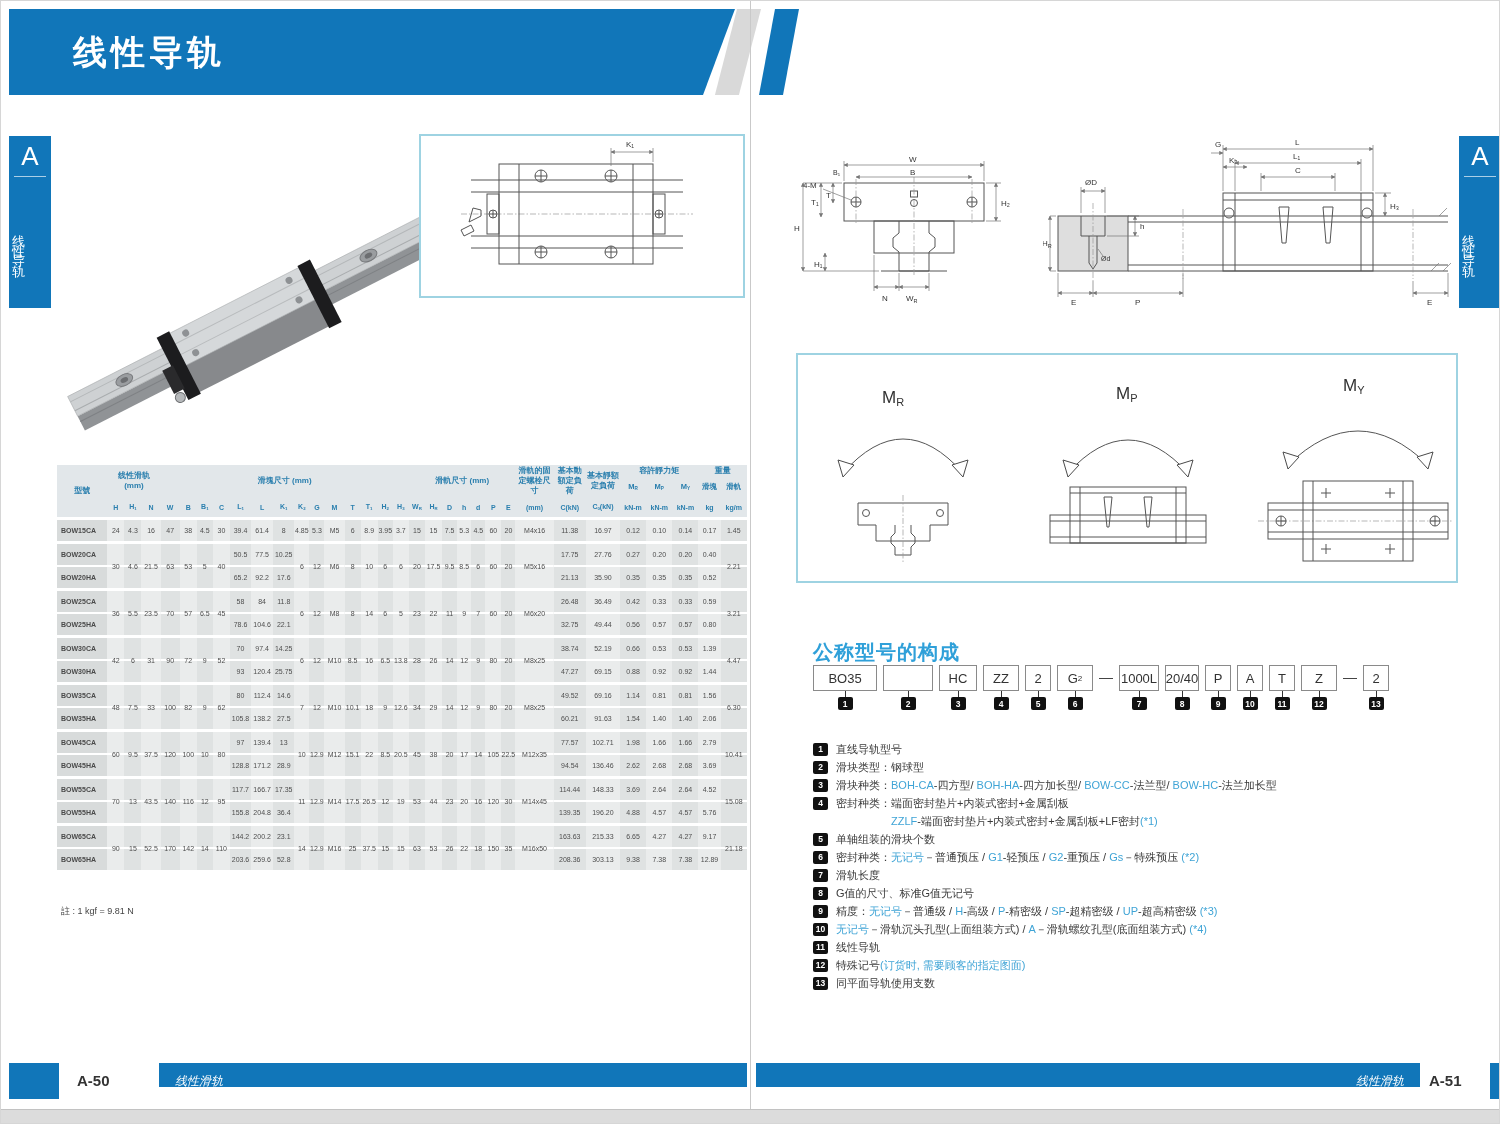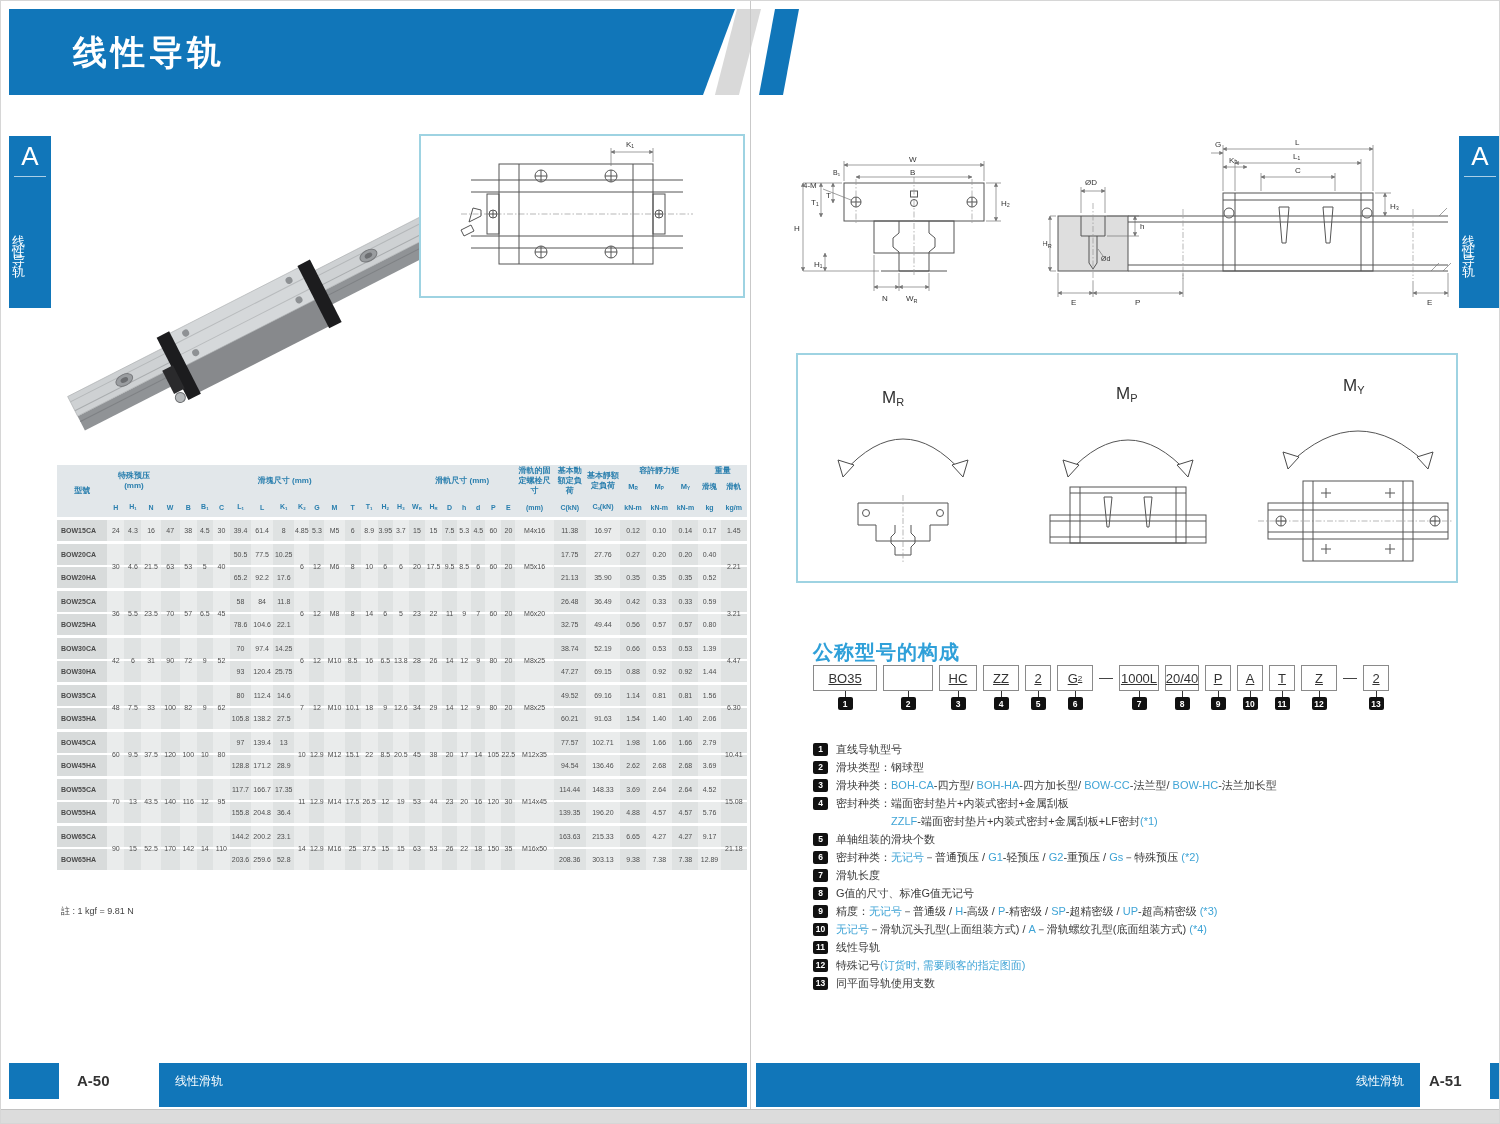--- a/index.html
+++ b/index.html
@@ -37,32 +37,32 @@
   #spec-table tr.gt td{border-top:3px solid #fff;}
   .cm{background:#d8dbdb;text-align:left !important;padding-left:4px !important;font-weight:bold;color:#4a4a4a;}
   .ca{background:#eaecec;} .cb{background:#dfe2e2;}
   .mg{background-image:linear-gradient(#fff,#fff);background-size:100% 2px;background-position:center;background-repeat:no-repeat;}
   #note{left:60px;top:904px;font-size:9px;color:#444;}
   
   #mc-title{left:812px;top:638px;font-size:20px;color:#2fa0d9;font-weight:bold;letter-spacing:1px;}
   #mc-row{left:812px;top:664px;display:flex;align-items:flex-start;}
   .mc-unit{display:flex;flex-direction:column;align-items:center;margin-right:6px;}
   .mc-box{height:26px;border:1px solid #8a8a8a;background:#fff;color:#333;font-size:13px;
-          display:flex;align-items:center;justify-content:center;box-sizing:border-box;text-decoration:underline;}
+          display:flex;align-items:center;justify-content:center;box-sizing:border-box;}
   .mc-stem{width:1px;height:6px;background:#333;}
   .mc-chip{min-width:13px;height:13px;padding:0 1px;background:#111;color:#fff;font-size:8.5px;font-weight:bold;
            display:flex;align-items:center;justify-content:center;border-radius:2px;}
   .mc-dash{width:14px;height:1px;background:#444;margin:13px 6px 0 0;}
   #mc-list{left:812px;top:742px;width:668px;font-size:11px;color:#3a3a3a;}
   .li{display:flex;margin-bottom:4.5px;line-height:13.5px;}
   .li .mc-chip{margin-right:8px;flex:none;margin-top:0px;}
   .li.cont{padding-left:78px;}
   .seg-b{color:#3fa4d6;}
   
-  .foot-bar{top:1062px;height:44px;background:#1176b9;color:#fff;font-size:12px;line-height:36px;}
+  .foot-bar{top:1062px;height:24px;background:#1176b9;color:#fff;font-size:12px;line-height:36px;font-style:italic;}
   #foot-sq-l{left:8px;top:1062px;width:50px;height:36px;background:#1176b9;}
   #foot-no-l{left:76px;top:1062px;font-size:15px;font-weight:bold;color:#333;line-height:36px;}
   #foot-bar-l{left:158px;width:588px;padding-left:16px;box-sizing:border-box;}
   #foot-bar-r{left:755px;width:664px;text-align:right;padding-right:16px;box-sizing:border-box;}
   #foot-no-r{left:1428px;top:1062px;font-size:15px;font-weight:bold;color:#333;line-height:36px;}
   #foot-sq-r{left:1489px;top:1062px;width:11px;height:36px;background:#1176b9;}
   #bottom-strip{left:0;top:1108px;width:1500px;height:16px;background:#dcdcdc;border-top:1px solid #c2c2c2;}
   #divider{left:749px;top:0;width:1px;height:1108px;background:#c9c9c9;}
   
   svg text{font-family:"Liberation Sans","DejaVu Sans",sans-serif;fill:#333;}
@@ -197,21 +197,21 @@
           <col style="width:34px">
           <col style="width:26px">
           <col style="width:26px">
           <col style="width:26px">
           <col style="width:22px">
           <col style="width:26px">
         </colgroup>
         <thead>
           <tr>
     <th rowspan="3" class="gl">型號</th>
-    <th colspan="3" rowspan="2" class="gl">特殊预压 (mm)</th>
+    <th colspan="3" rowspan="2" class="gl">线性滑轨 (mm)</th>
     <th colspan="14" rowspan="2" class="gl">滑塊尺寸 (mm)</th>
     <th colspan="7" rowspan="2" class="gl">滑軌尺寸 (mm)</th>
     <th rowspan="2" class="gl">滑軌的固定螺栓尺寸</th>
     <th rowspan="2" class="gl">基本動額定負荷</th>
     <th rowspan="2" class="gl">基本靜額定負荷</th>
     <th colspan="3" class="gl">容許靜力矩</th>
     <th colspan="2" class="gl">重量</th>
           </tr>
           <tr>
             <th class="ml">M<sub>R</sub></th>

